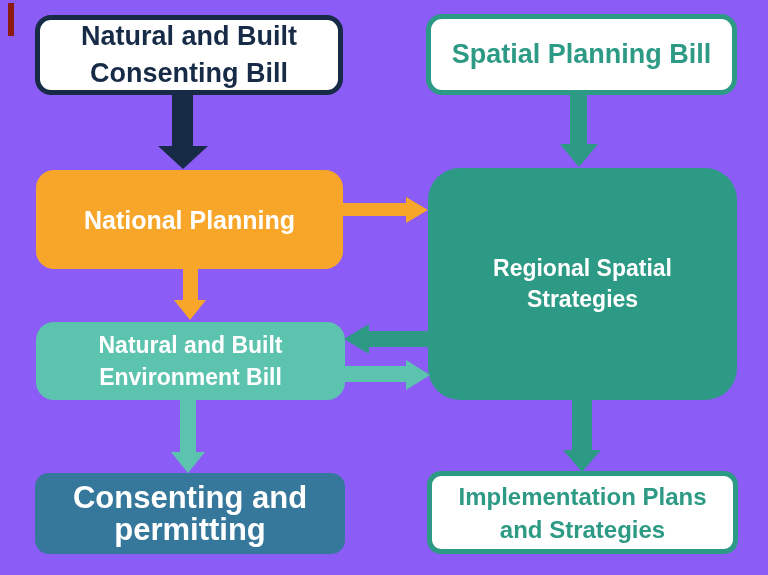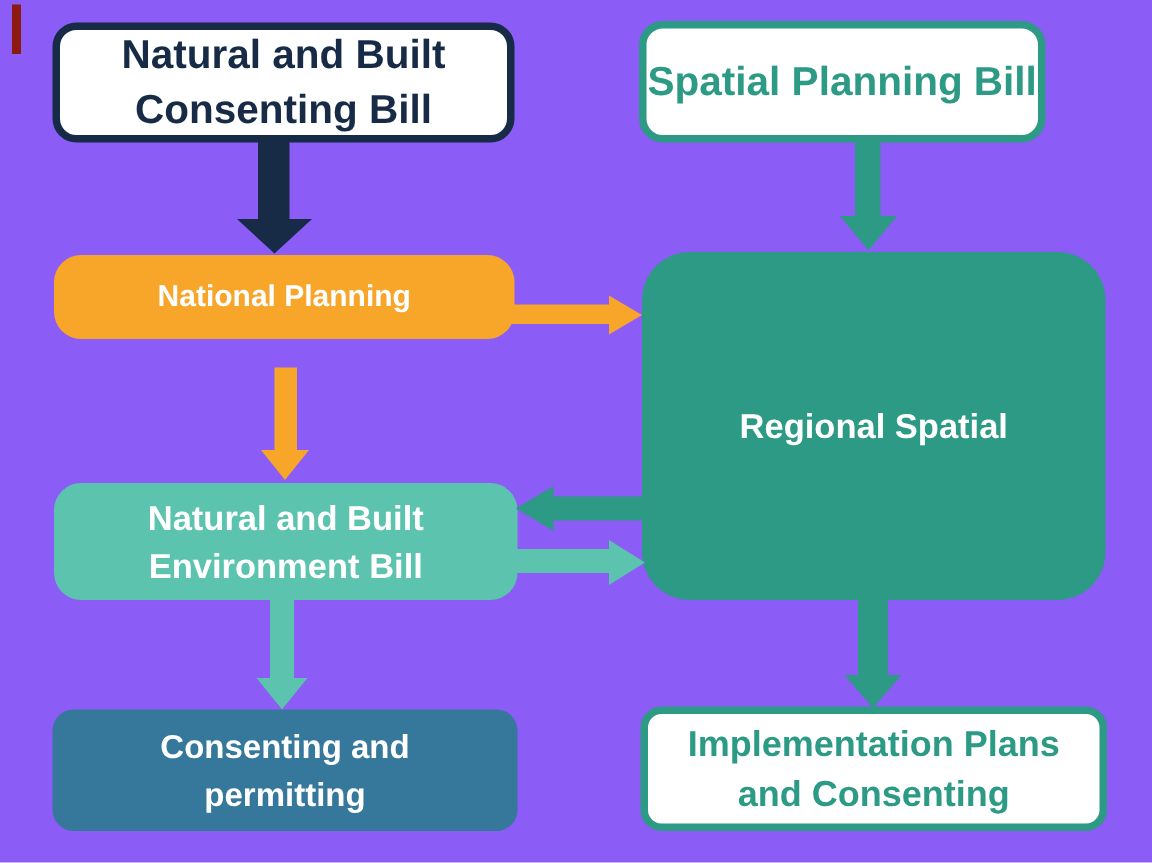--- a/index.html
+++ b/index.html
@@ -31,54 +31,54 @@
 
   .b-nbe-bill {
     left: 35px; top: 15px; width: 308px; height: 80px;
     background: #ffffff;
     border: 5px solid var(--navy);
     border-radius: 16px;
     color: var(--navy);
     font-size: 27px; line-height: 37px;
   }
   .b-sp-bill {
-    left: 426px; top: 14px; width: 271px; height: 81px;
+    left: 426px; top: 14px; width: 311px; height: 81px;
     background: #ffffff;
     border: 5px solid var(--teal);
     border-radius: 16px;
     color: var(--teal);
     font-size: 27px; line-height: 37px;
   }
   .b-npf {
-    left: 36px; top: 170px; width: 307px; height: 56px;
+    left: 36px; top: 170px; width: 307px; height: 99px;
     background: var(--orange);
     border-radius: 18px;
     color: #ffffff;
-    font-size: 20px; line-height: 32px;
+    font-size: 25px; line-height: 32px;
   }
   .b-rss {
     left: 428px; top: 168px; width: 309px; height: 232px;
     background: var(--teal);
     border-radius: 32px;
     color: #ffffff;
     font-size: 23px; line-height: 31px; justify-content: center;
   }
   .b-nbe-plans {
     left: 36px; top: 322px; width: 309px; height: 78px;
     background: var(--light-teal);
     border-radius: 18px;
     color: #ffffff;
     font-size: 23px; line-height: 32px;
   }
   .b-consenting {
     left: 35px; top: 473px; width: 310px; height: 81px;
     background: var(--steel-blue);
     border-radius: 14px;
     color: #ffffff;
-    font-size: 22px; line-height: 32px;
+    font-size: 31px; line-height: 32px;
   }
   .b-implementation {
     left: 427px; top: 471px; width: 311px; height: 83px;
     background: #ffffff;
     border: 5px solid var(--teal);
     border-radius: 14px;
     color: var(--teal);
     font-size: 24px; line-height: 33px; text-align: right;
   }
 
@@ -156,35 +156,36 @@
   <div class="box b-sp-bill">
     <span>Spatial Planning Bill</span>
   </div>
 
   <div class="box b-npf">
     <span>National Planning</span>
   </div>
 
   <div class="box b-rss">
     <span>Regional Spatial</span>
+    <span>Strategies</span>
   </div>
 
   <div class="box b-nbe-plans">
     <span>Natural and Built</span>
     <span>Environment Bill</span>
   </div>
 
   <div class="box b-consenting">
     <span>Consenting and</span>
     <span>permitting</span>
   </div>
 
   <div class="box b-implementation">
     <span>Implementation Plans</span>
-    <span>and Consenting</span>
+    <span>and Strategies</span>
   </div>
 
   <div class="arrow a1">
     <div class="shaft"></div>
     <div class="head"></div>
   </div>
 
   <div class="arrow a2">
     <div class="shaft"></div>
     <div class="head"></div>

